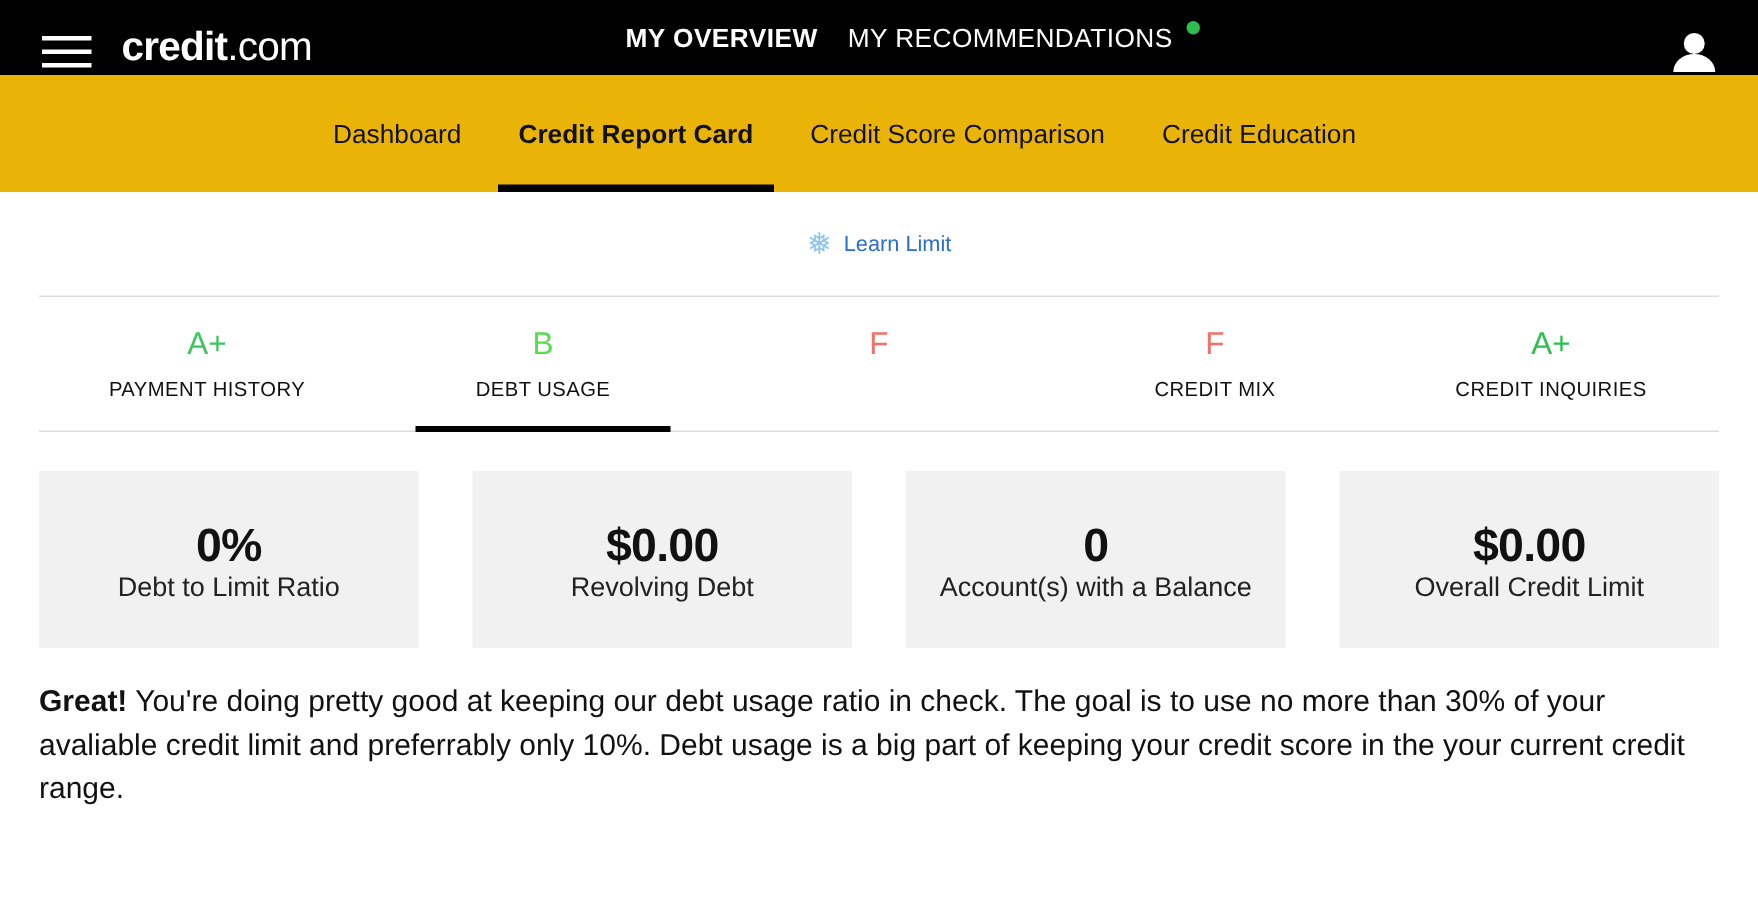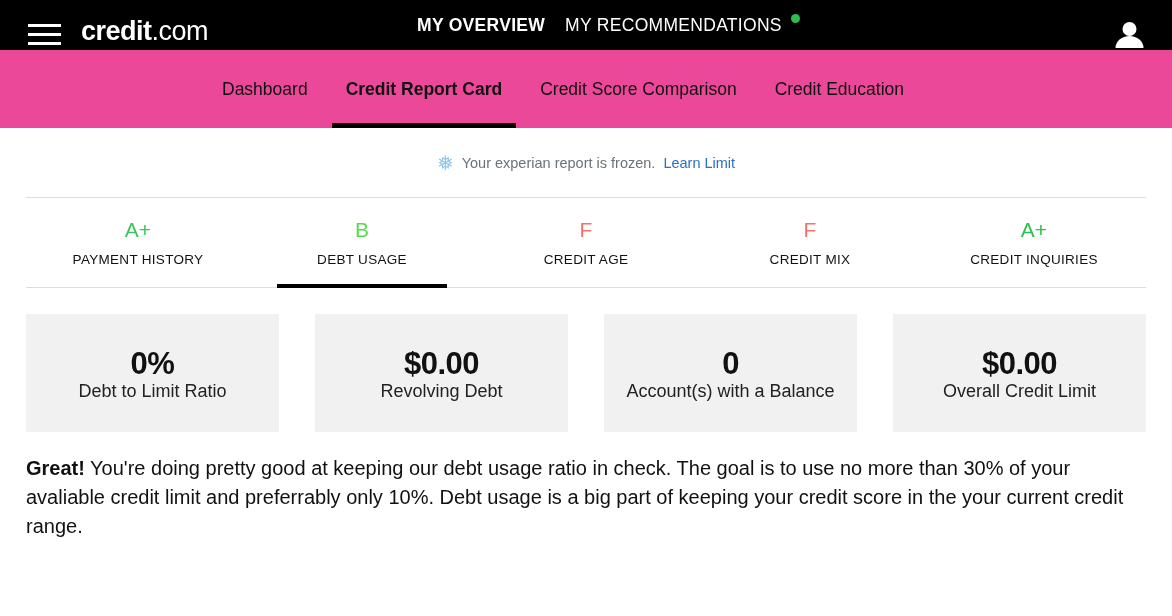--- a/index.html
+++ b/index.html
@@ -77,21 +77,21 @@
     position: absolute;
     right: 24px; top: 17px;
     width: 37px; height: 37px;
     cursor: pointer;
   }
 
   
   .subnav {
     position: relative;
     height: 78px;
-    background: #ec4899;
+    background: #eab308;
     display: flex;
     align-items: center;
     padding-left: 222px;
   }
   .subnav-item {
     position: relative;
     height: 78px;
     display: flex; align-items: center;
     font-size: 17.5px;
     color: #111111;
@@ -237,39 +237,37 @@
   <div class="subnav-item">
     <span>Credit Score Comparison</span>
   </div>
   <div class="subnav-item">
     <span>Credit Education</span>
   </div>
 </div>
 
 <div class="notice">
   <span class="snowflake" id="snowflake-glyph" style="color: rgb(142, 198, 238);">❅</span>
-  <span class="notice-text">Your experian report is frozen.</span>
   <a class="notice-link" href="#" style="color: rgb(43, 110, 203);">Learn Limit</a>
 </div>
 
 <div class="grades-wrap">
 
   <div class="grade">
     <div class="letter" id="grade-letter-0" style="color: rgb(63, 197, 95);">A+</div>
     <div class="name">PAYMENT HISTORY</div>
   </div>
 
   <div class="grade active">
     <div class="letter" id="grade-letter-1" style="color: rgb(85, 221, 77);">B</div>
     <div class="name">DEBT USAGE</div>
   </div>
 
   <div class="grade">
     <div class="letter" id="grade-letter-2" style="color: rgb(244, 112, 107);">F</div>
-    <div class="name">CREDIT AGE</div>
   </div>
 
   <div class="grade">
     <div class="letter" id="grade-letter-3" style="color: rgb(244, 112, 107);">F</div>
     <div class="name">CREDIT MIX</div>
   </div>
 
   <div class="grade">
     <div class="letter" id="grade-letter-4" style="color: rgb(47, 192, 79);">A+</div>
     <div class="name">CREDIT INQUIRIES</div>

